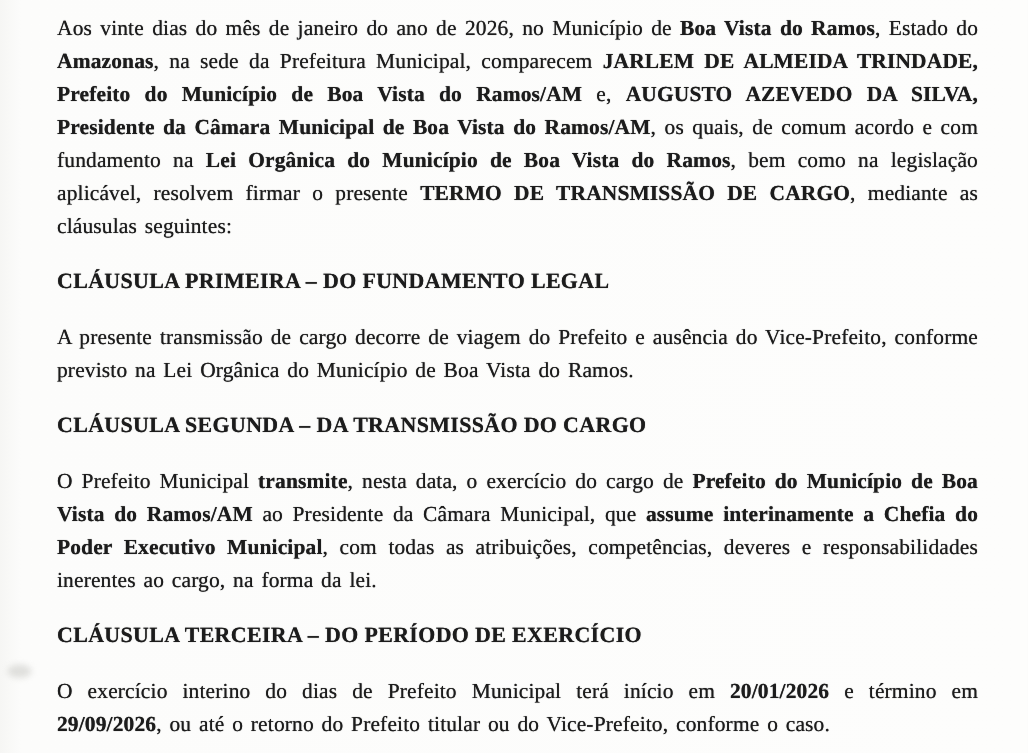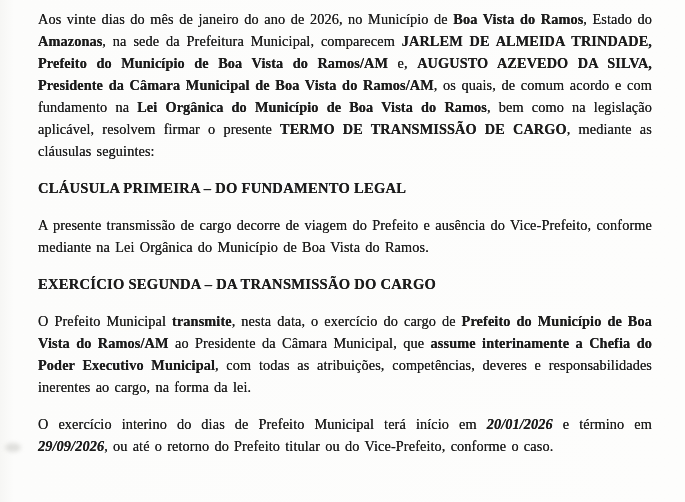--- a/index.html
+++ b/index.html
@@ -31,39 +31,40 @@
   }
   .doc-body h2.heading {
     font-size: 14.6px;
     line-height: 22px;
     font-weight: bold;
     letter-spacing: 0.25px;
     margin: 1px 0 15px 0;
     font-family: Liberation Serif, serif;
   }
   .b { font-weight: bold; }
-  .i { font-style: italic; }
+  .i { }
   .smudge {
     position: absolute;
     left: 5px;
     top: 443px;
     width: 16px;
     height: 9px;
     background: #c8c8c4;
     border-radius: 50%;
     filter: blur(2.2px);
     opacity: 0.55;
   }
 </style>
 </head>
 <body>
 
 <div class="page">
   <div class="doc-body">
       <p class="paragraph"><span>Aos vinte dias do mês de janeiro do ano de 2026, no Município de </span><span class="b">Boa Vista do Ramos</span><span>, Estado do </span><span class="b">Amazonas</span><span>, na sede da Prefeitura Municipal, comparecem </span><span class="b">JARLEM DE ALMEIDA TRINDADE,</span><span> </span><span class="b">Prefeito do Município de Boa Vista do Ramos/AM</span><span> e, </span><span class="b">AUGUSTO AZEVEDO DA SILVA,</span><span> </span><span class="b">Presidente da Câmara Municipal de Boa Vista do Ramos/AM</span><span>, os quais, de comum acordo e com fundamento na </span><span class="b">Lei Orgânica do Município de Boa Vista do Ramos</span><span>, bem como na legislação aplicável, resolvem firmar o presente </span><span class="b">TERMO DE TRANSMISSÃO DE CARGO</span><span>, mediante as cláusulas seguintes:</span></p>
       <h2 class="heading"><span class="b">CLÁUSULA PRIMEIRA – DO FUNDAMENTO LEGAL</span></h2>
-      <p class="paragraph"><span>A presente transmissão de cargo decorre de viagem do Prefeito e ausência do Vice-Prefeito, conforme mediante na Lei Orgânica do Município de Boa Vista do Ramos.</span></p>
-      <h2 class="heading"><span class="b">EXERCÍCIO SEGUNDA – DA TRANSMISSÃO DO CARGO</span></h2>
+      <p class="paragraph"><span>A presente transmissão de cargo decorre de viagem do Prefeito e ausência do Vice-Prefeito, conforme previsto na Lei Orgânica do Município de Boa Vista do Ramos.</span></p>
+      <h2 class="heading"><span class="b">CLÁUSULA SEGUNDA – DA TRANSMISSÃO DO CARGO</span></h2>
       <p class="paragraph"><span>O Prefeito Municipal </span><span class="b">transmite</span><span>, nesta data, o exercício do cargo de </span><span class="b">Prefeito do Município de Boa Vista do Ramos/AM</span><span> ao Presidente da Câmara Municipal, que </span><span class="b">assume interinamente a Chefia do Poder Executivo Municipal</span><span>, com todas as atribuições, competências, deveres e responsabilidades inerentes ao cargo, na forma da lei.</span></p>
+      <h2 class="heading"><span class="b">CLÁUSULA TERCEIRA – DO PERÍODO DE EXERCÍCIO</span></h2>
       <p class="paragraph"><span>O exercício interino do dias de Prefeito Municipal terá início em </span><span class="b i">20/01/2026</span><span> e término em </span><span class="b i">29/09/2026</span><span>, ou até o retorno do Prefeito titular ou do Vice-Prefeito, conforme o caso.</span></p>
     </div>
   <div class="smudge"></div>
 </div>
 
 </body></html>

